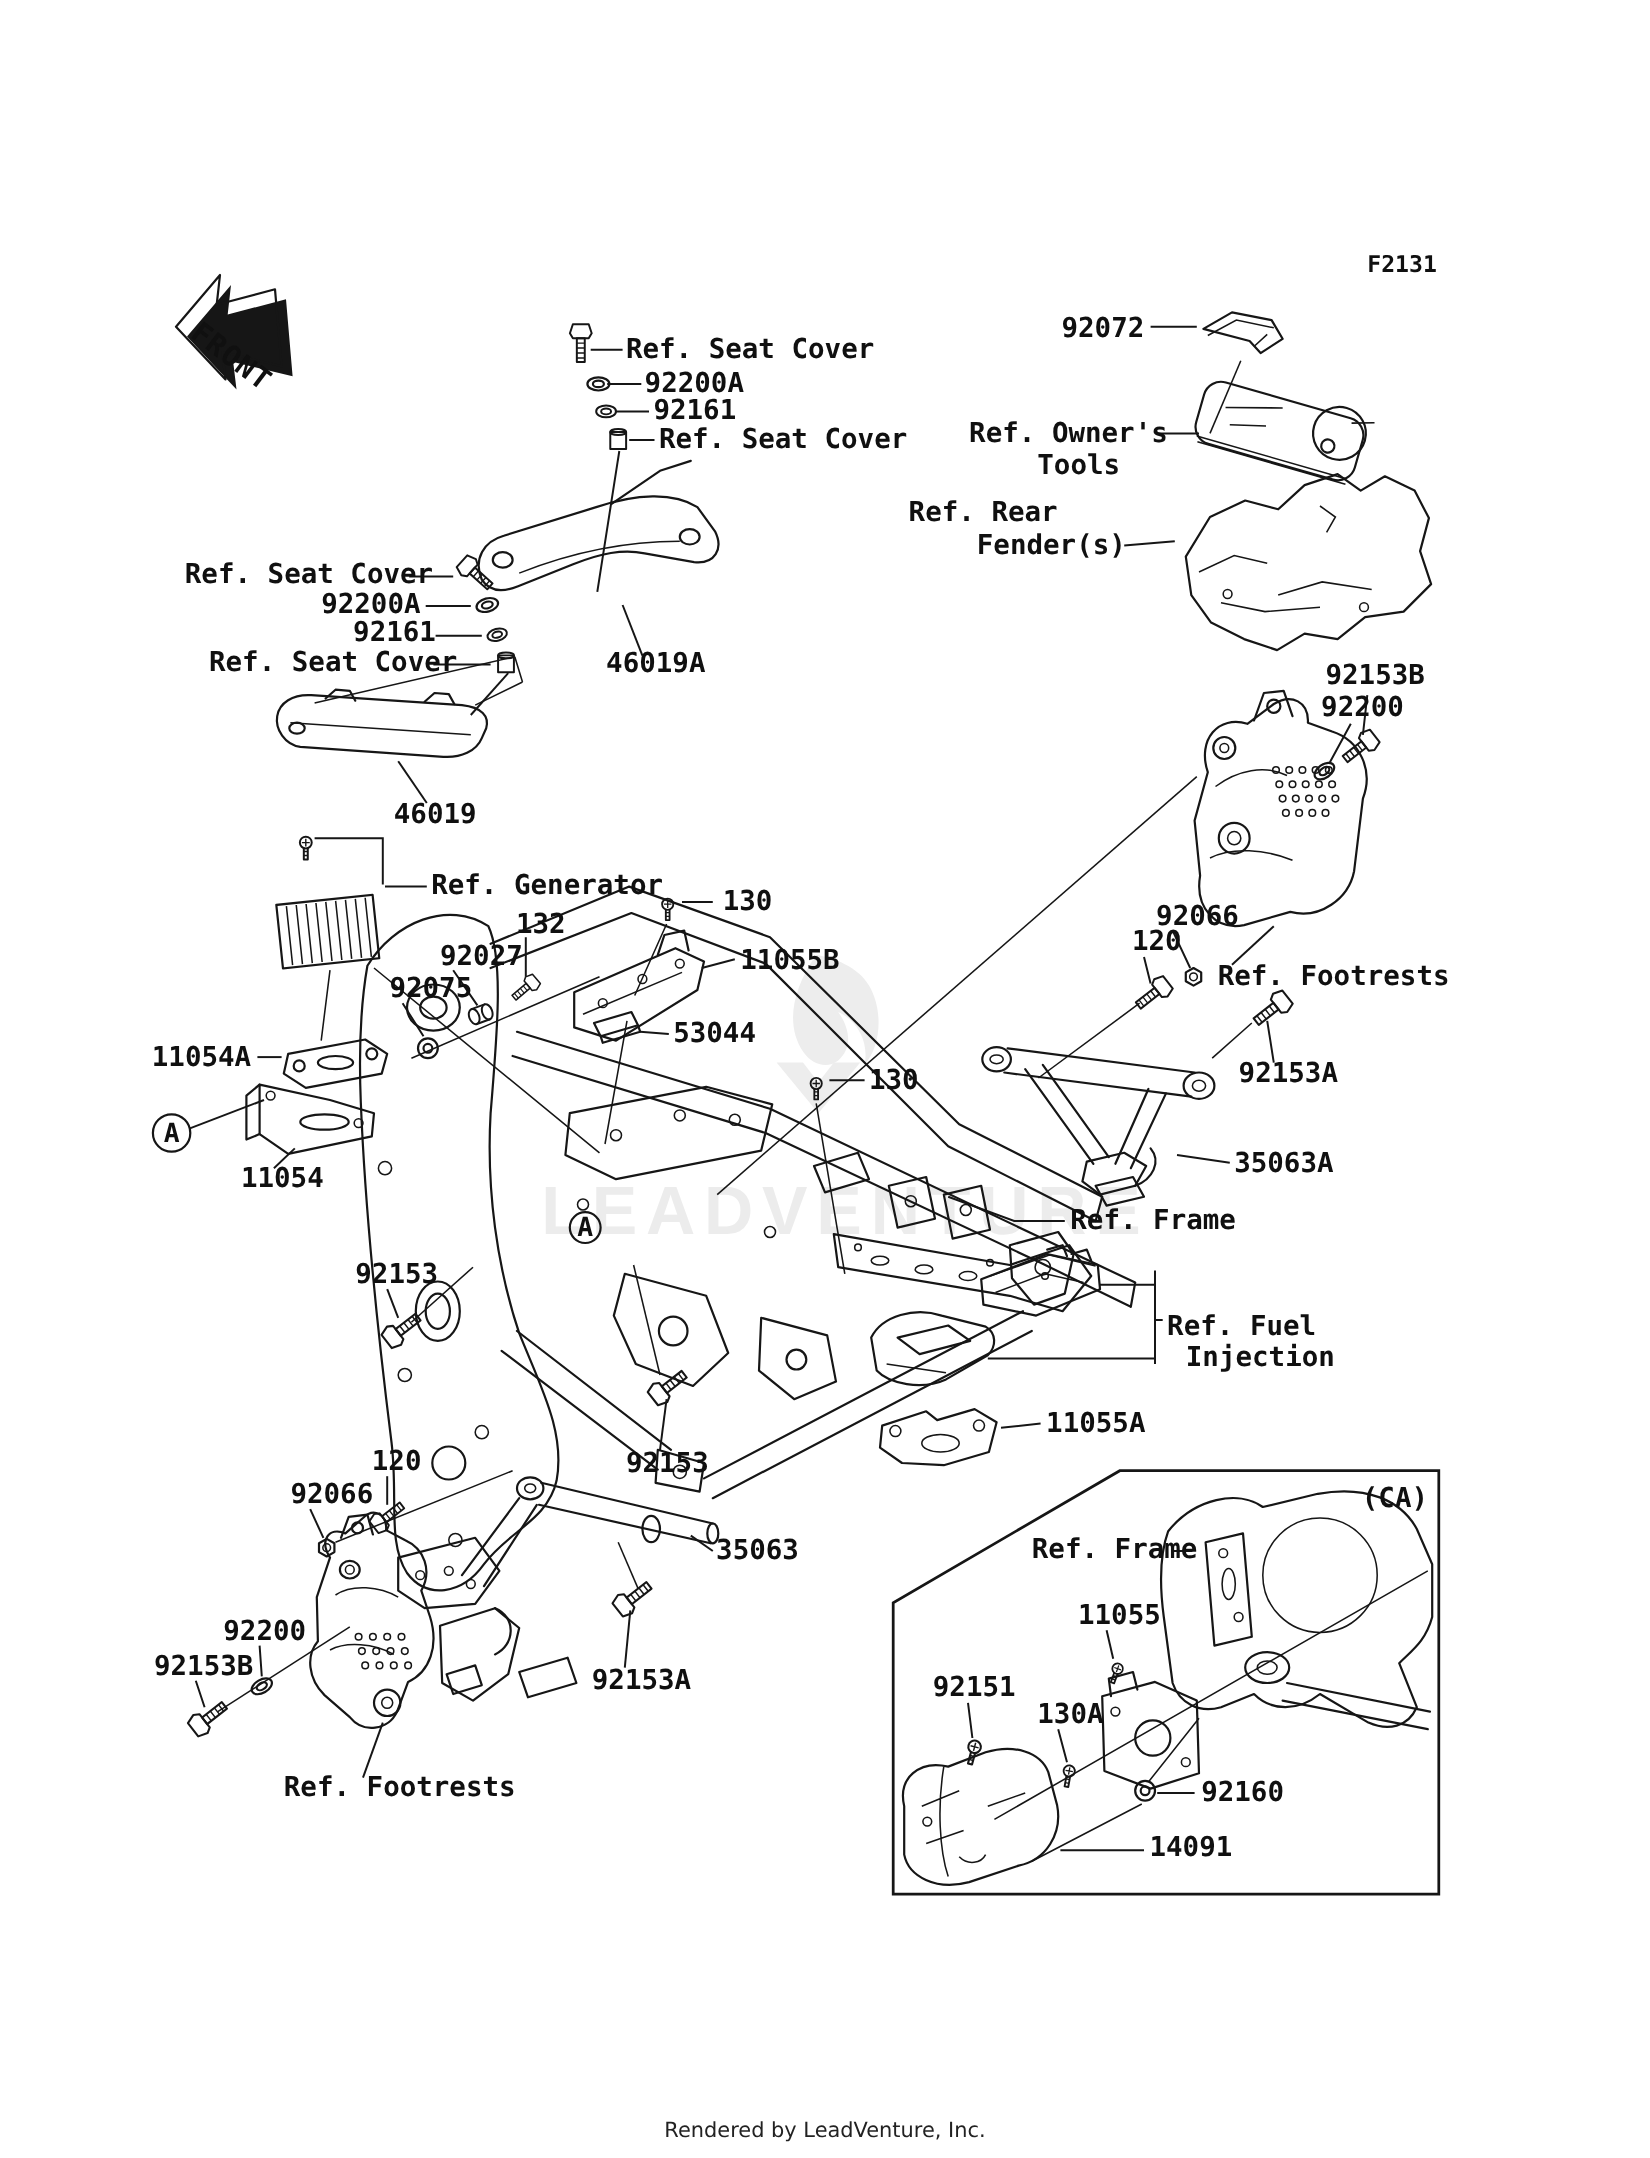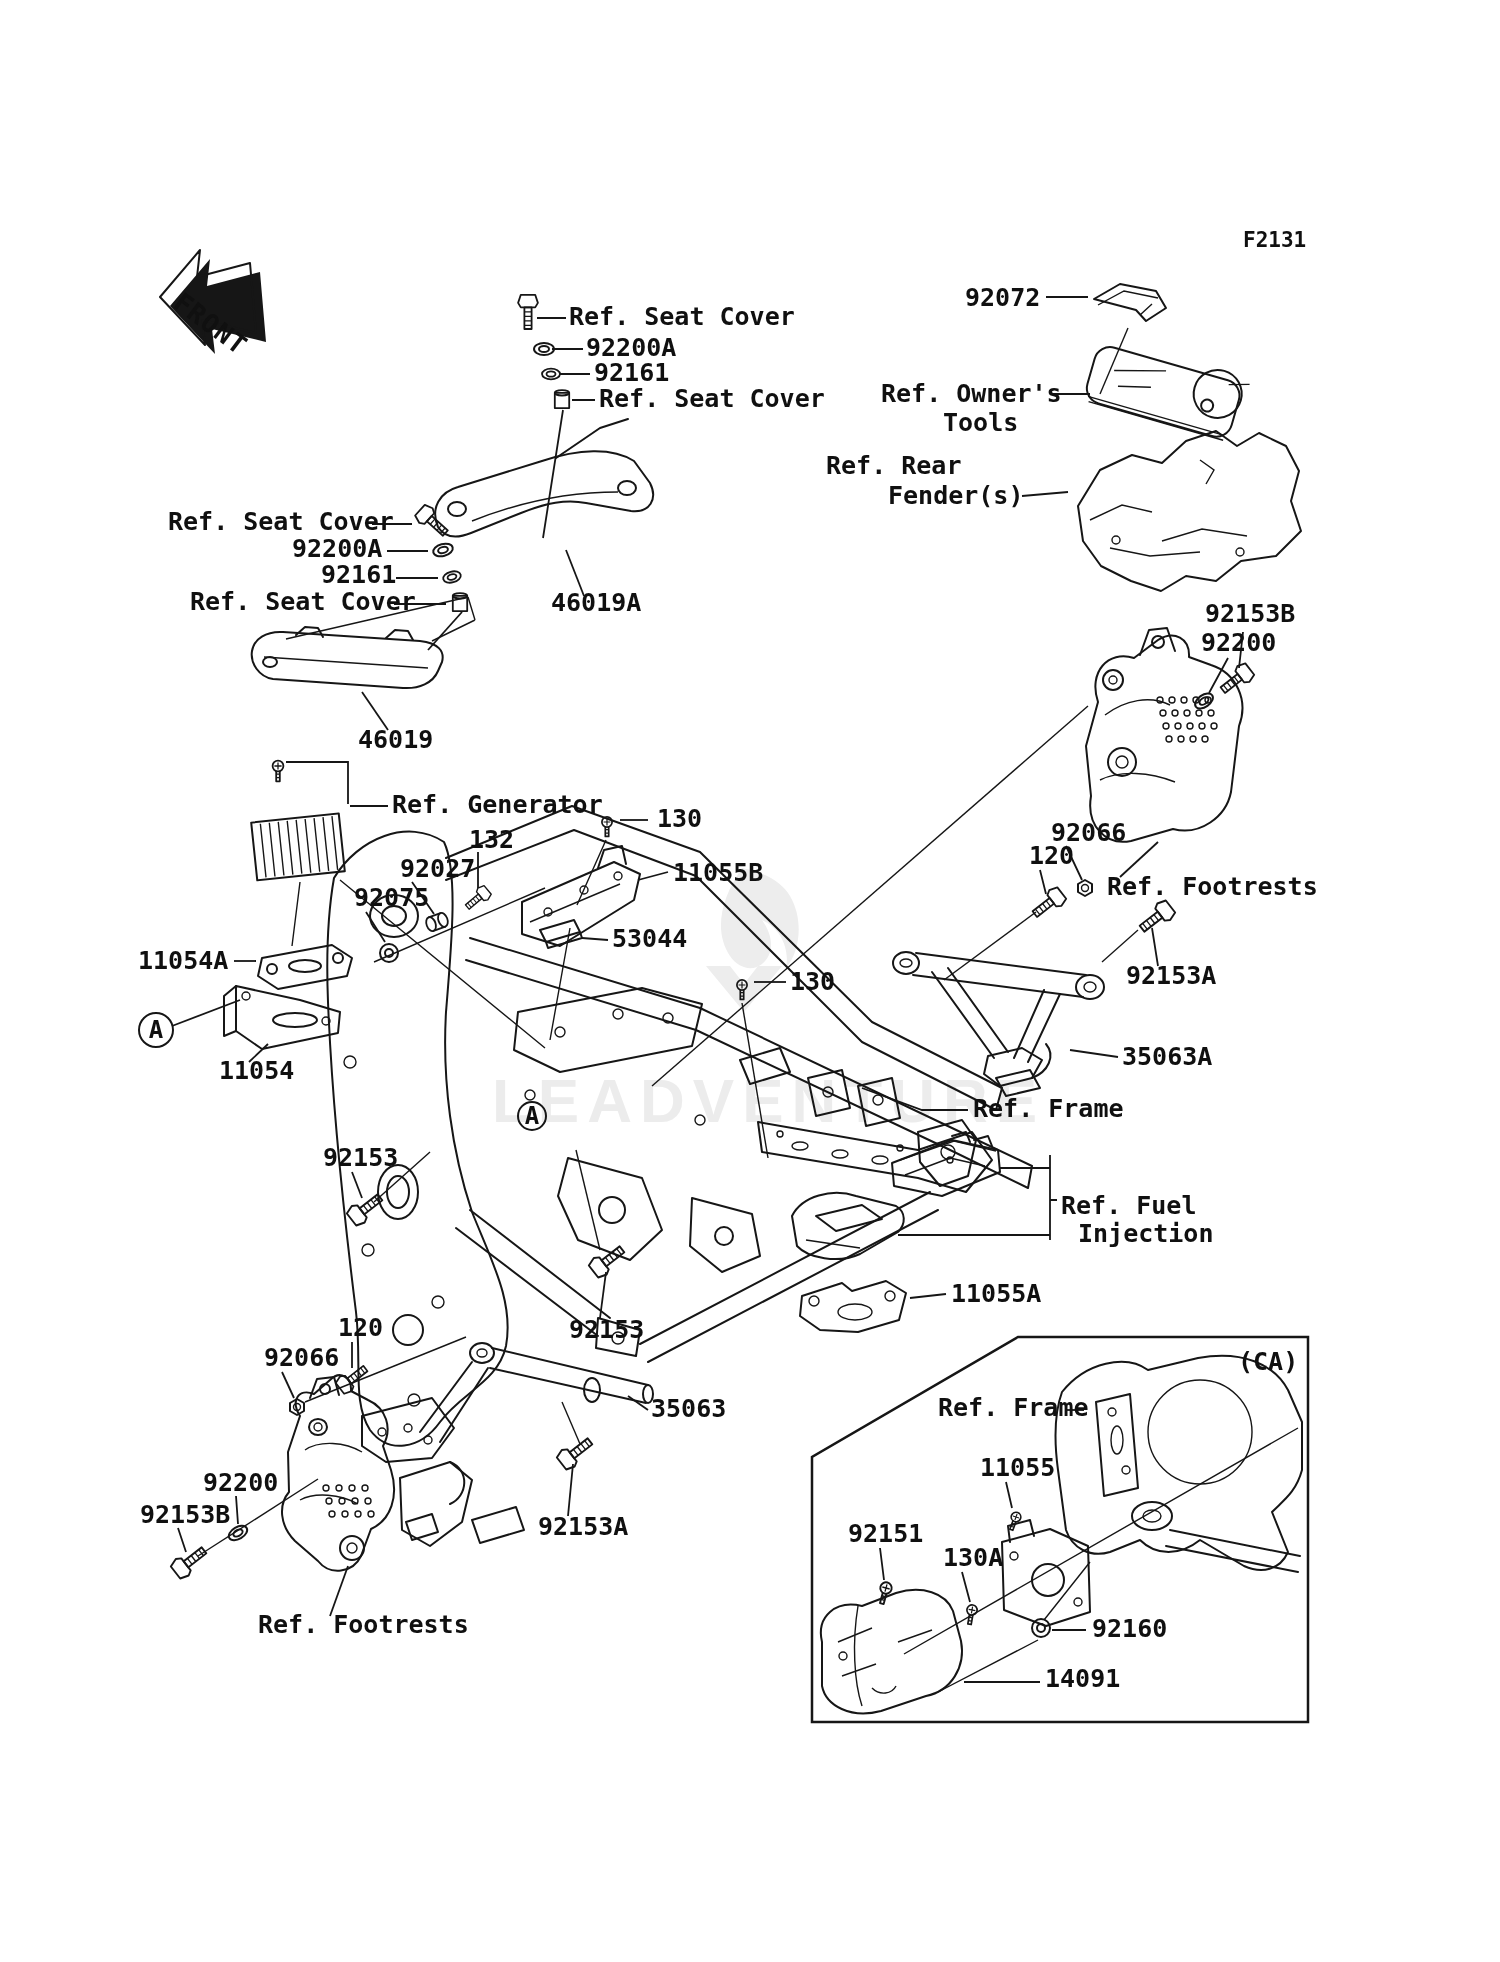--- a/index.html
+++ b/index.html
@@ -482,13 +482,14 @@
           <circle cx="156" cy="1030" r="17" fill="none" stroke="#161616" stroke-width="2"></circle>
           <text x="156" y="1038" text-anchor="middle" class="mark">A</text>
         </g>
         <g>
           <circle cx="532" cy="1116" r="14" fill="none" stroke="#161616" stroke-width="2"></circle>
           <text x="532" y="1124" text-anchor="middle" class="mark">A</text>
         </g>
       </g>
 </svg>
 
+<div class="footer">Rendered by LeadVenture, Inc.</div>
 </div>
 
 </body></html>

